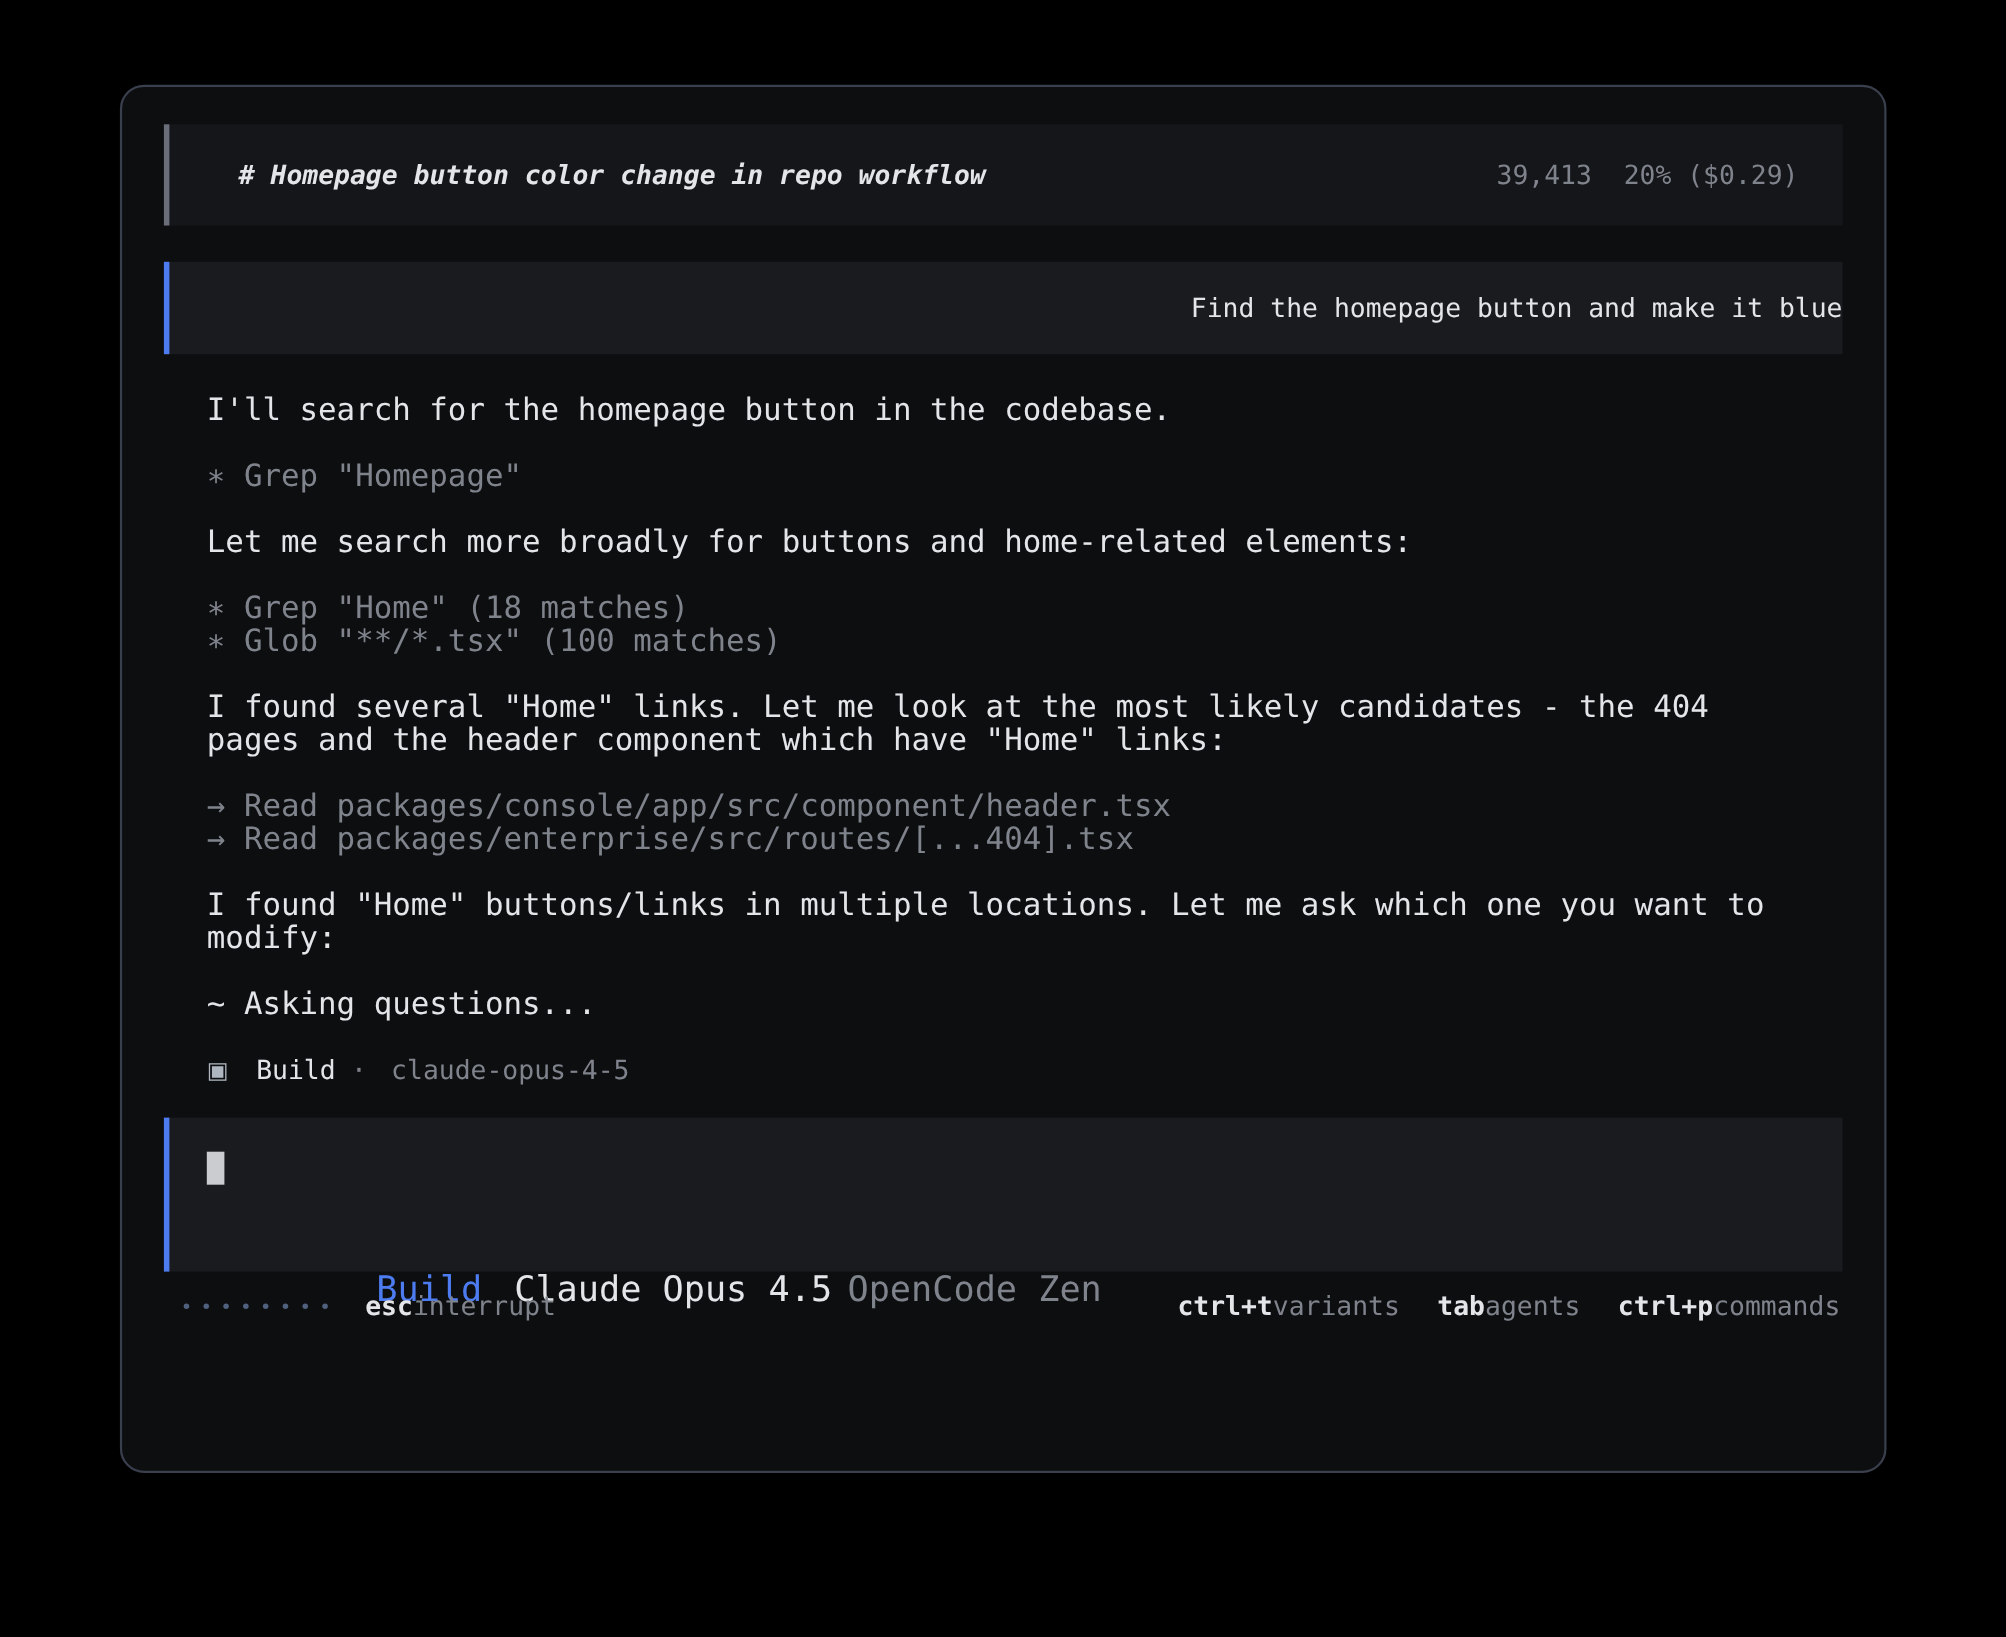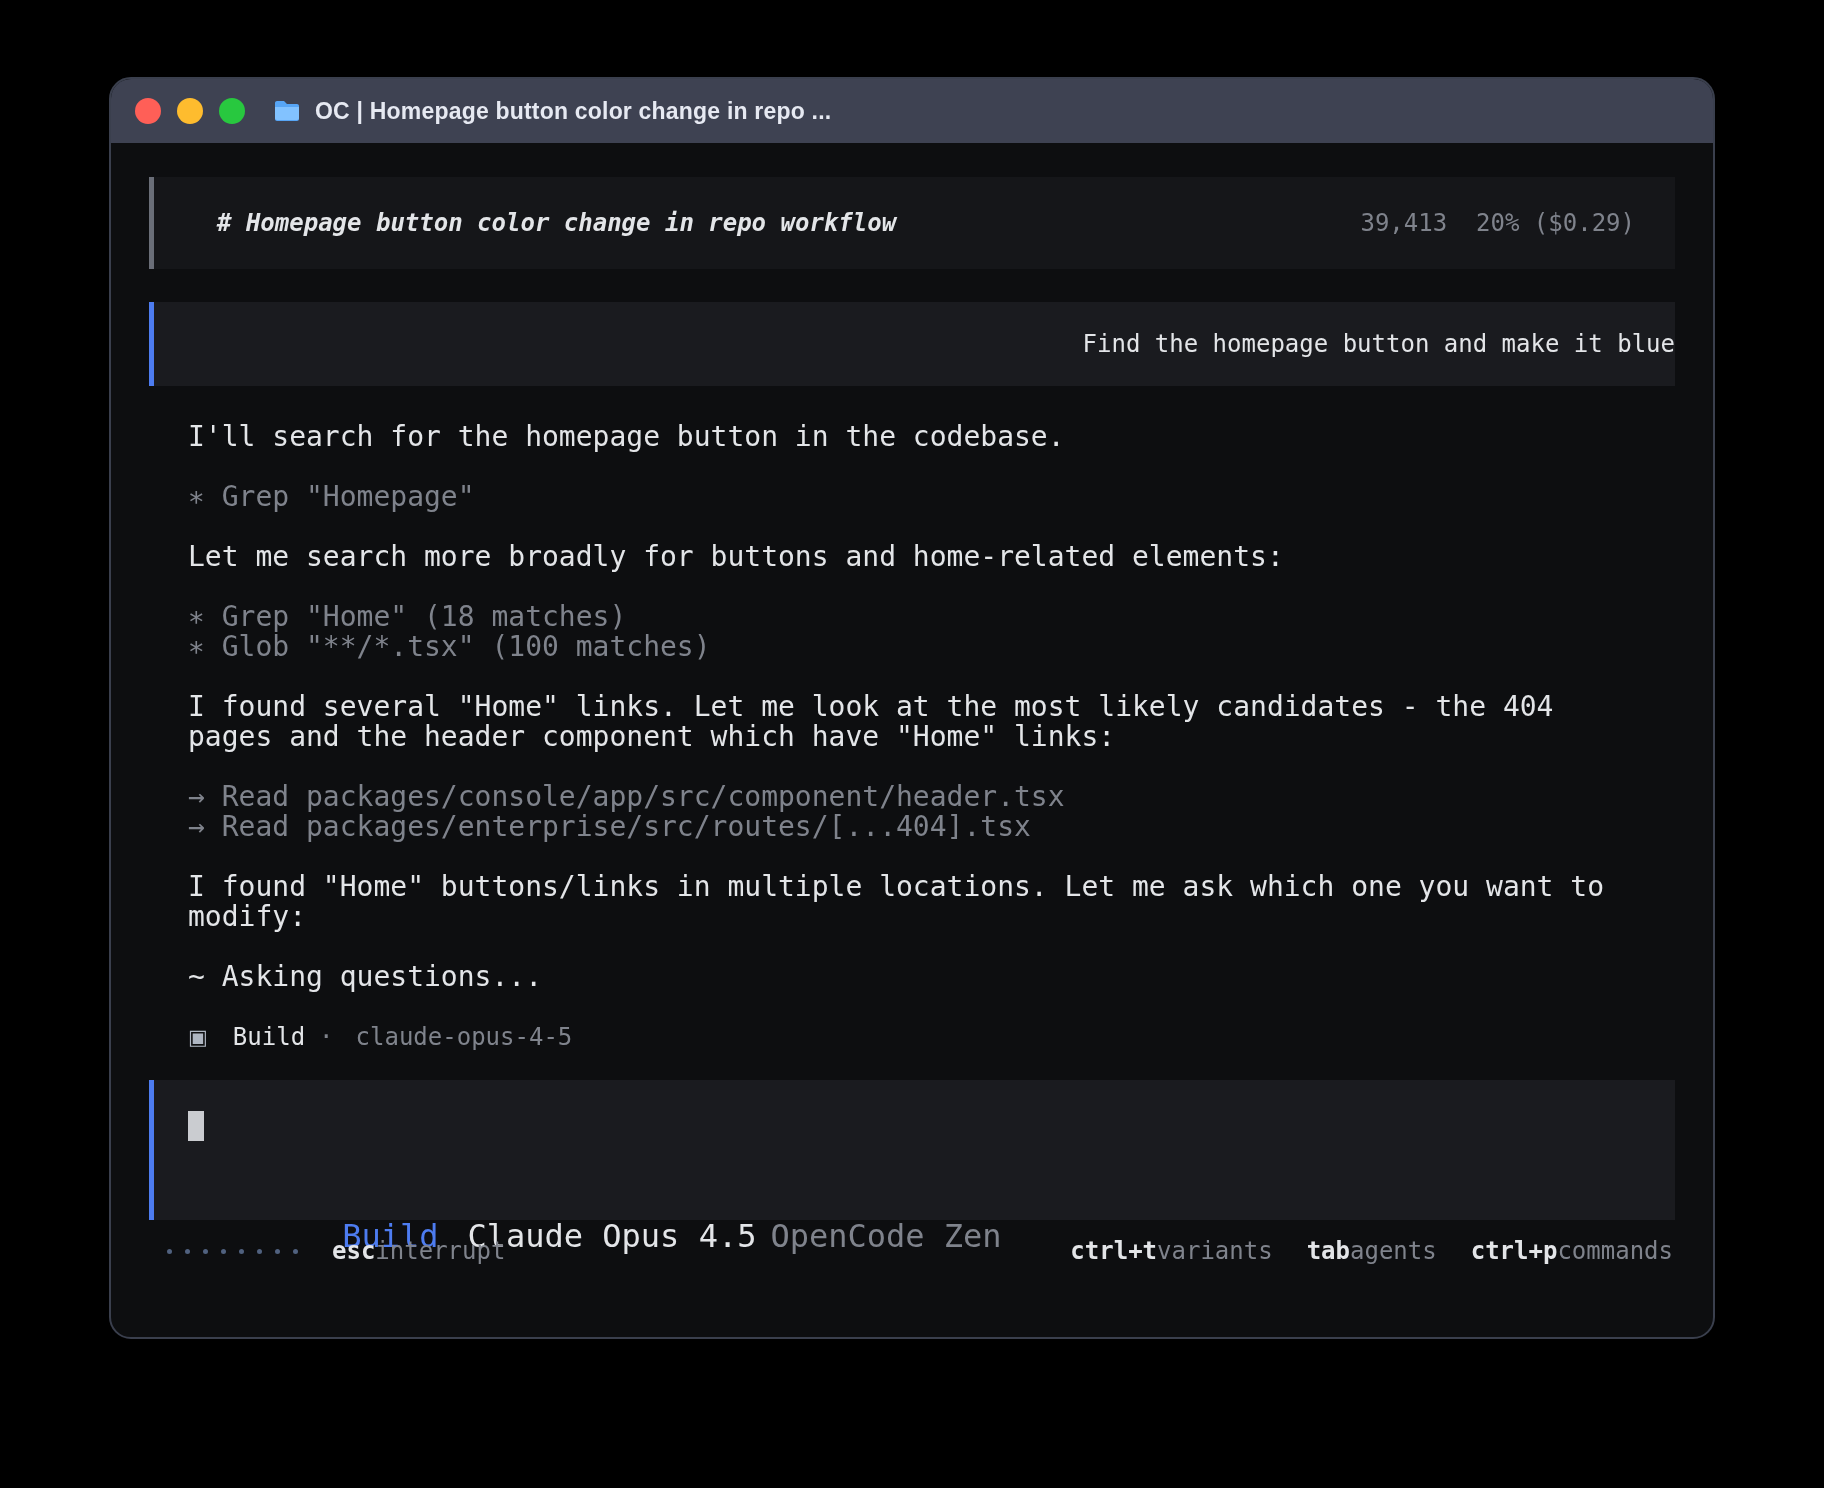--- a/index.html
+++ b/index.html
@@ -118,36 +118,20 @@
   .key-label{color:var(--dim);white-space:pre;}
   .status-right{display:flex;align-items:center;}
   .shortcut{display:flex;align-items:center;margin-left:34px;}
   .shortcut:first-child{margin-left:0;}
 </style>
 </head>
 <body>
 
 <div class="window">
 
-  <div class="titlebar">
-    <div class="traffic">
-      <span class="light red"></span>
-      <span class="light yellow"></span>
-      <span class="light green"></span>
-    </div>
-    <div class="title-group">
-      <span style="display:flex;">
-        <svg width="28" height="24" viewBox="0 0 28 24">
-          <path d="M2 4 C2 2.9 2.9 2 4 2 h7 l3 3 h10 c1.1 0 2 .9 2 2 v13 c0 1.1 -.9 2 -2 2 H4 c-1.1 0 -2 -.9 -2 -2 Z" fill="#57a5f5"></path>
-          <path d="M2 8 h24 v11 c0 1.1 -.9 2 -2 2 H4 c-1.1 0 -2 -.9 -2 -2 Z" fill="#82c2ff"></path>
-        </svg>
-      </span>
-      <span class="title-text">OC | Homepage button color change in repo ...</span>
-    </div>
-  </div>
 
   <div class="content">
 
     <div class="session-header">
       <span class="session-title"># Homepage button color change in repo workflow</span>
       <span class="session-stats">39,413  20% ($0.29)</span>
     </div>
 
     <div class="user-message">
       <span>Find the homepage button and make it blue</span>

